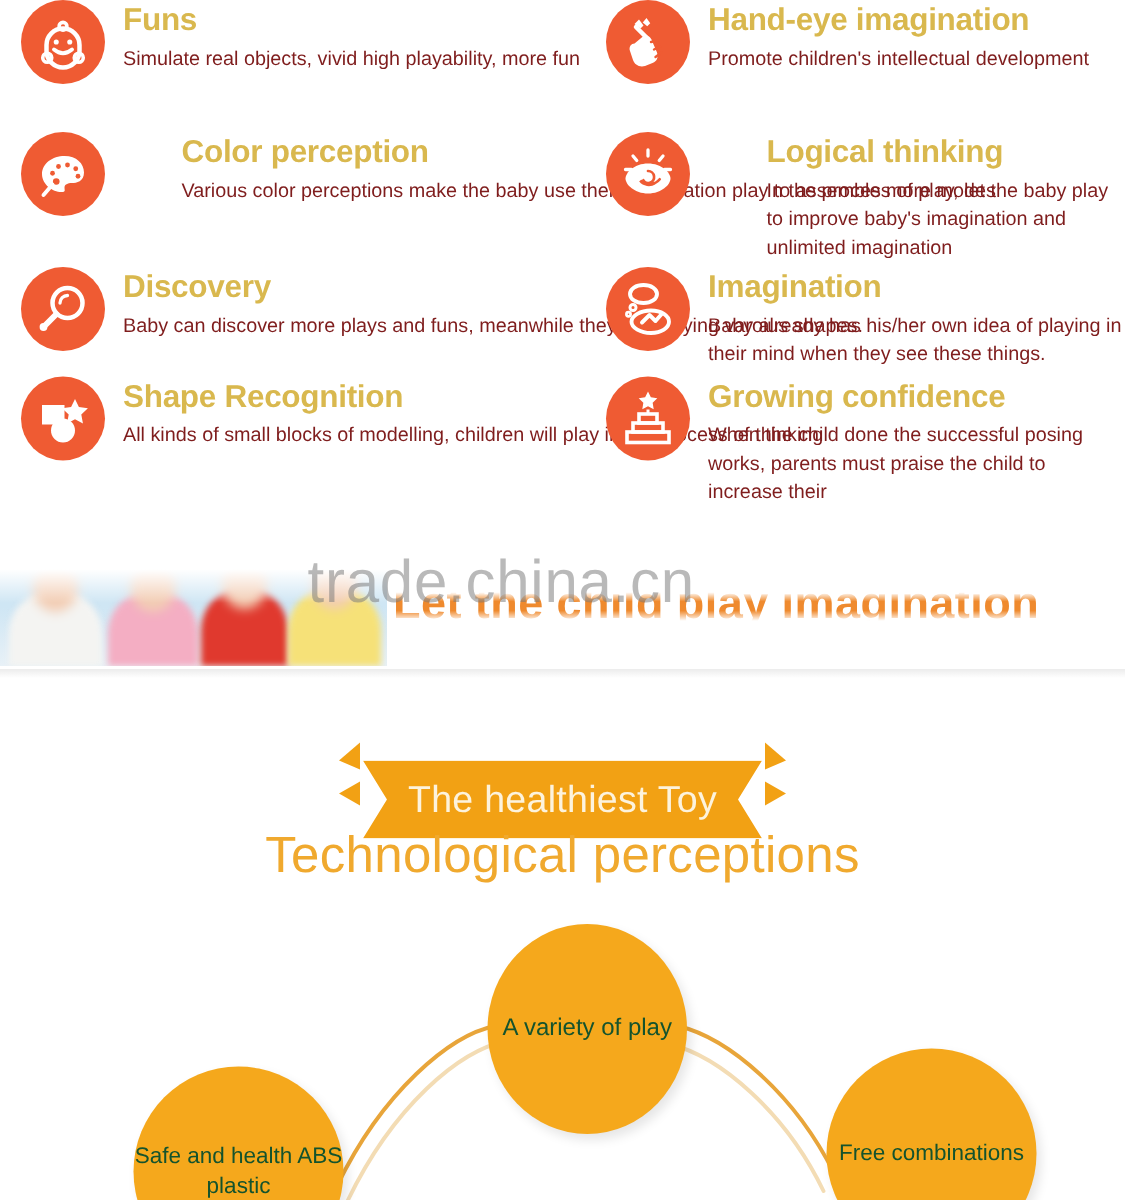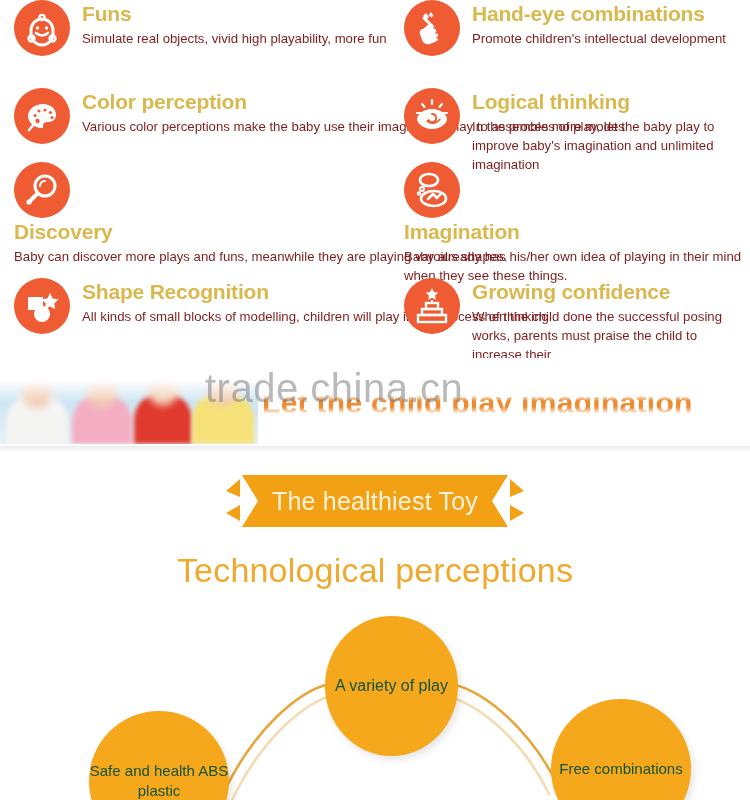--- a/index.html
+++ b/index.html
@@ -44,23 +44,23 @@
     font-size: 13.2px;
     color: #7f1d1d;
     line-height: 19px;
     margin-top: 2px;
   }
 
   
   .c1 { left: 14px; }
   .c2 { left: 404px; }
   .r1 { top: 10px; }
-  .r2 { top: 98px; }
-  .r3 { top: 172px; flex-direction: column; }
-  .r4 { top: 288px; }
+  .r2 { top: 98px; gap: 39px; }
+  .r3 { top: 188px; }
+  .r4 { top: 261px; }
 
   
   .banner {
     position: absolute; left: 0; top: 358px;
     width: 750px; height: 95px;
     overflow: hidden;
     background: #ffffff;
   }
   .banner-photo {
     position: absolute; left: 0; top: 14px;
@@ -112,20 +112,21 @@
     display:flex; justify-content:center; align-items:center;
   }
   .ribbon-tail { width: 22px; height: 52px; position:relative; }
   .ribbon-tail svg { display:block; }
   .ribbon {
     background:#f2a114;
     height: 52px;
     display:flex; align-items:center; justify-content:center;
     padding: 0 30px;
     clip-path: polygon(0 0, 100% 0, calc(100% - 16px) 50%, 100% 100%, 0 100%, 16px 50%);
+    margin-top: 32px;
   }
   .ribbon-text {
     color: #fdf3dd; font-size: 25px; letter-spacing: 0.2px; white-space: nowrap;
   }
   .subhead {
     position:absolute; left:0; top: 96px; width: 750px;
     text-align:center;
     color: #f0a92e;
     font-size: 34px;
     letter-spacing: 0.2px;
@@ -223,21 +224,21 @@
       <div class="feat-icon">
         <svg width="40" height="40" viewBox="0 0 40 40">
           <path d="M14 5l3 4-2 2-4-3z" fill="#fff"></path>
           <path d="M19 4l2.5 3.5-2 2-3-2.5z" fill="#fff"></path>
           <path d="M12 10l7 7" stroke="#fff" stroke-width="3" stroke-linecap="round"></path>
           <path d="M17 16c3-1 5 1 6 4l3 7c1 3 0 6-3 7l-5 2c-4 1-7-1-8-4l-2-6c-1-3 1-5 3-5" fill="#fff"></path>
           <path d="M22 20l4-1M24 25l4-2M25 30l4-3" stroke="#ef5b33" stroke-width="1.6" stroke-linecap="round"></path>
         </svg>
       </div>
       <div class="feat-body">
-        <div class="feat-title">Hand-eye combinations</div>
+        <div class="feat-title">Hand-eye imagination</div>
         <div class="feat-desc">Promote children's intellectual development</div>
       </div>
     </div>
 
     <div class="feat c2 r2">
       <div class="feat-icon">
         <svg width="40" height="40" viewBox="0 0 40 40">
           <path d="M20 4v4M10 8l2.5 3M30 8l-2.5 3M5 17h4M35 17h-4" stroke="#fff" stroke-width="2.2" stroke-linecap="round"></path>
           <path d="M20 13c9 0 15 6 15 10s-6 10-15 10S5 27 5 23s6-10 15-10z" fill="#fff"></path>
           <path d="M20 18a4 4 0 1 1-3.6 5.6 6 6 0 0 0 8.2 2.4 7.5 7.5 0 0 1-9.8-1.5 9 9 0 0 0 13-1" fill="none" stroke="#ef5b33" stroke-width="1.8" stroke-linecap="round"></path>

